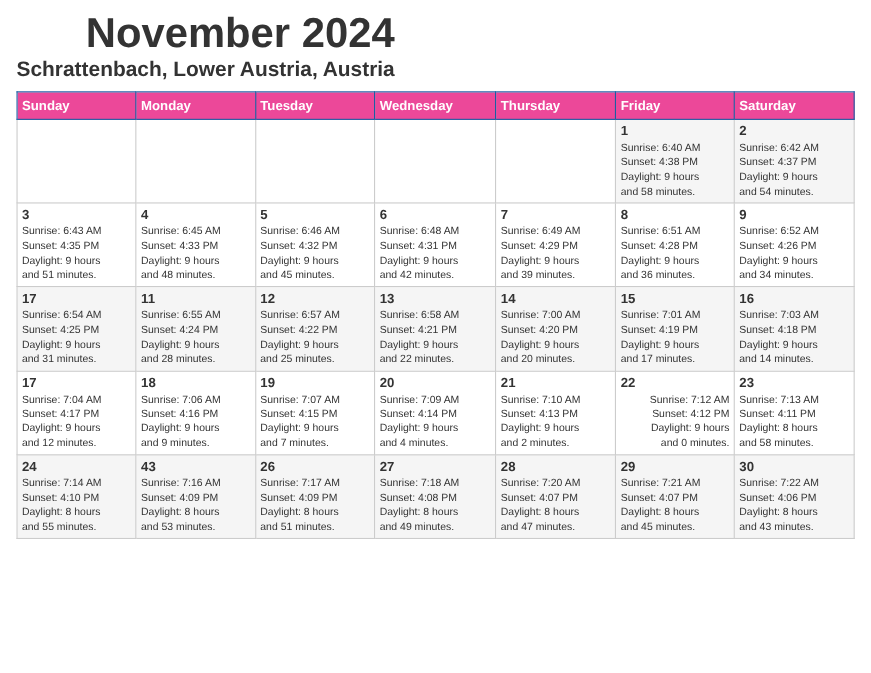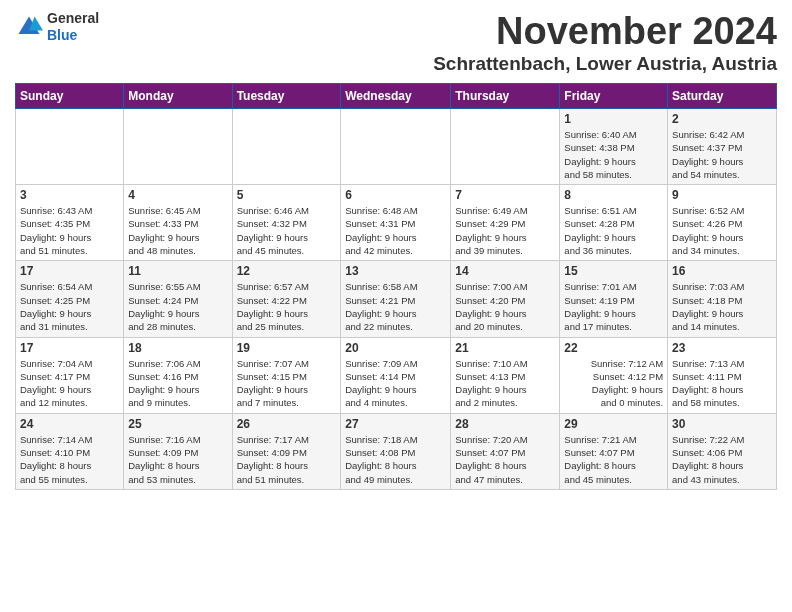--- a/index.html
+++ b/index.html
@@ -43,21 +43,21 @@
       font-size: 19px;
       color: #333;
       font-weight: bold;
     }
     .calendar {
       width: 100%;
       border-collapse: collapse;
       border: 1px solid #ccc;
     }
     .calendar th {
-      background: #701a75;
+      background: #ec4899;
       color: #fff;
       font-size: 12px;
       font-weight: bold;
       padding: 5px 4px;
       text-align: left;
       border: 1px solid #1a5fa4;
     }
     .calendar td {
       vertical-align: top;
       border: 1px solid #ccc;
@@ -84,30 +84,20 @@
       font-size: 9.5px;
       line-height: 1.4;
       color: #333;
     }
     .empty { background: #fff !important; }
   </style>
 </head>
 <body>
 
 <div class="header">
-  <div class="logo">
-    <svg class="logo-icon" viewBox="0 0 40 40">
-      <polygon points="20,5 35,30 5,30" fill="#2a6fc4"></polygon>
-      <polygon points="28,5 40,25 20,25" fill="#1a9cd4"></polygon>
-    </svg>
-    <div class="logo-text">
-      <div class="logo-general">General</div>
-      <div class="logo-blue">Blue</div>
-    </div>
-  </div>
   <div class="title-block">
     <div class="month-title">November 2024</div>
     <div class="location">Schrattenbach, Lower Austria, Austria</div>
   </div>
 </div>
 
 <table class="calendar">
   <thead>
     <tr>
     <th>Sunday</th>
@@ -296,21 +286,21 @@
       </tr>
       <tr>
         <td>
           <span class="day-num">24</span>
           <div class="day-info" style="white-space: pre-line;">Sunrise: 7:14 AM
 Sunset: 4:10 PM
 Daylight: 8 hours
 and 55 minutes.</div>
         </td>
         <td>
-          <span class="day-num">25</span>
+          <span class="day-num">43</span>
           <div class="day-info" style="white-space: pre-line;">Sunrise: 7:16 AM
 Sunset: 4:09 PM
 Daylight: 8 hours
 and 53 minutes.</div>
         </td>
         <td>
           <span class="day-num">26</span>
           <div class="day-info" style="white-space: pre-line;">Sunrise: 7:17 AM
 Sunset: 4:09 PM
 Daylight: 8 hours

